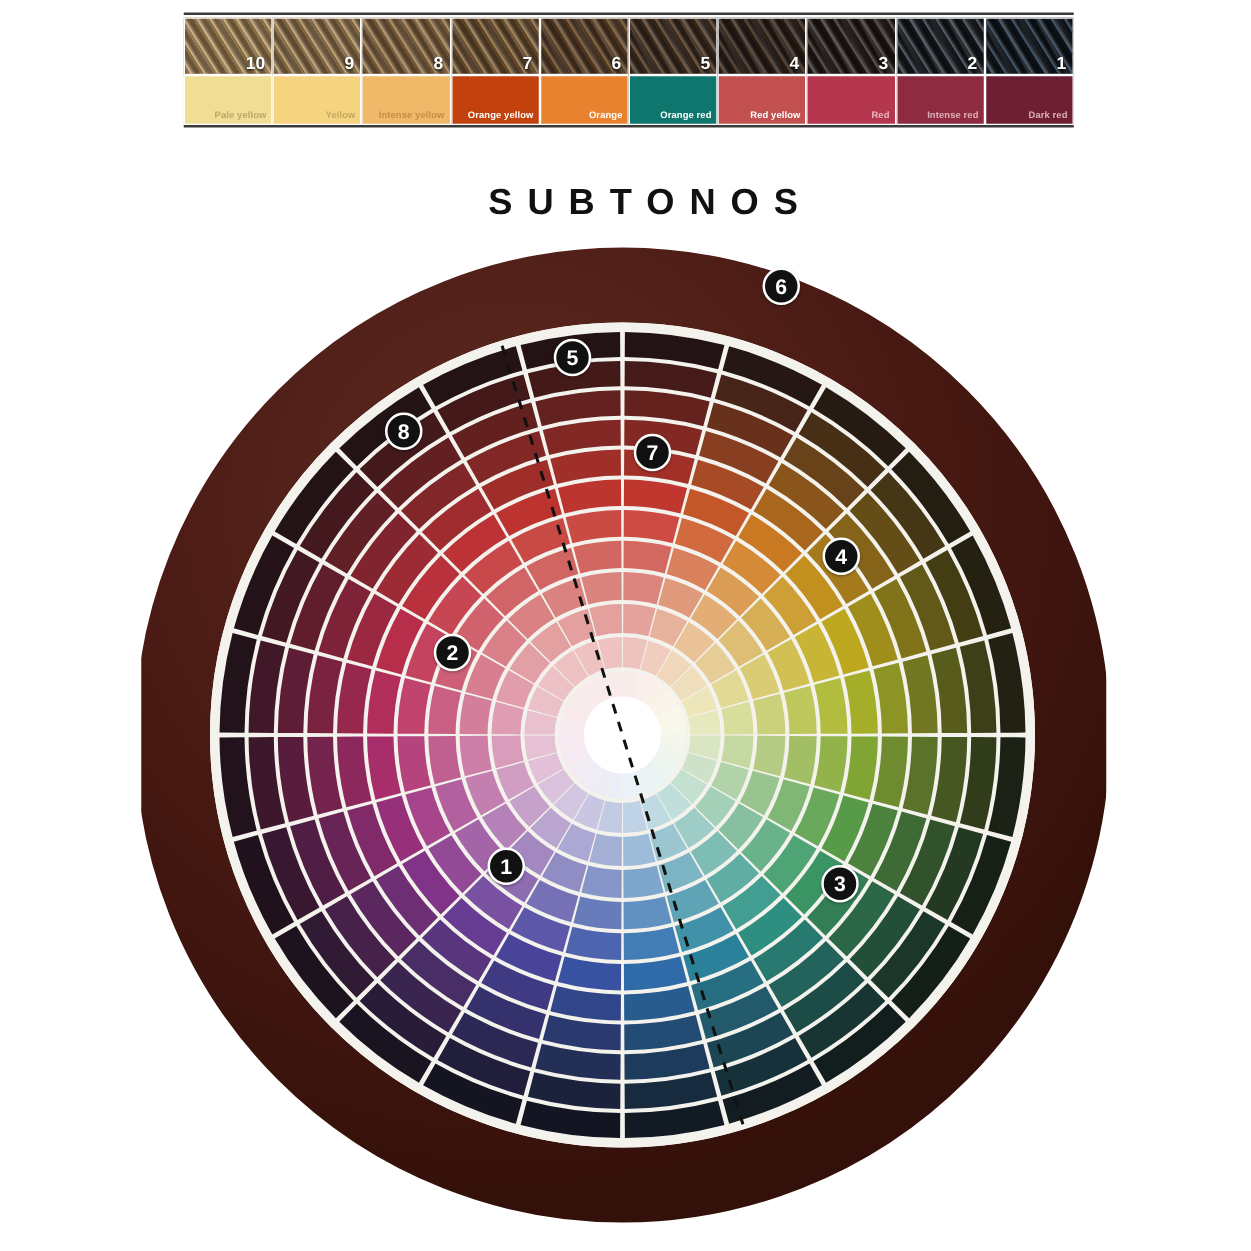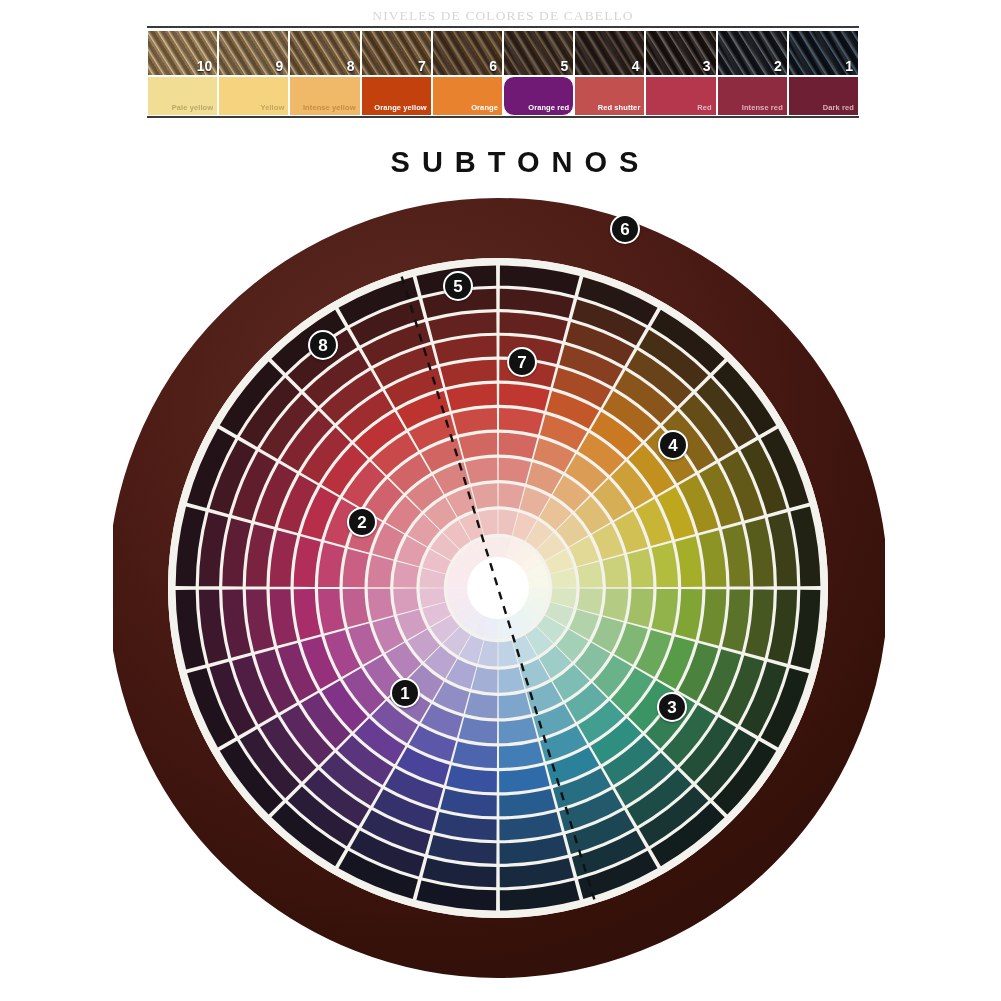--- a/index.html
+++ b/index.html
@@ -138,21 +138,20 @@
     color:rgba(120,125,175,.10);
     font-family:"Liberation Sans", sans-serif;
     pointer-events:none;
     user-select:none;
   }
 </style>
 </head>
 <body>
 
 <div id="levels-panel">
-  <div id="levels-title">NIVELES DE COLORES DE CABELLO</div>
   <div class="rule"></div>
   <div id="swatch-grid">
       <div class="level-col">
         <div class="hair-cell" style="background: rgb(138, 109, 70);">
           <div class="hair-strands" style="background: repeating-linear-gradient(58deg, rgba(0, 0, 0, 0) 0px, rgba(0, 0, 0, 0) 2px, rgb(217, 192, 143) 3px, rgba(255, 255, 255, 0.18) 4px, rgba(0, 0, 0, 0.25) 6px, rgba(0, 0, 0, 0.25) 9px), repeating-linear-gradient(62deg, rgba(255, 255, 255, 0) 0px, rgba(255, 255, 255, 0) 6px, rgba(255, 255, 255, 0.13) 8px, rgba(255, 255, 255, 0) 13px);"></div>
           <span class="level-num">10</span>
         </div>
         <div class="under-cell" style="background: rgb(242, 221, 148);">
           <span class="under-label" style="color: rgb(185, 169, 107);">Pale yellow</span>
         </div>
@@ -191,31 +190,31 @@
         </div>
         <div class="under-cell" style="background: rgb(232, 130, 47);">
           <span class="under-label" style="color: rgb(255, 255, 255); margin-top: 20px;">Orange</span>
         </div>
       </div>
       <div class="level-col">
         <div class="hair-cell" style="background: rgb(52, 37, 26);">
           <div class="hair-strands" style="background: repeating-linear-gradient(58deg, rgba(0, 0, 0, 0) 0px, rgba(0, 0, 0, 0) 2px, rgb(122, 94, 60) 3px, rgba(255, 255, 255, 0.18) 4px, rgba(0, 0, 0, 0.25) 6px, rgba(0, 0, 0, 0.25) 9px), repeating-linear-gradient(62deg, rgba(255, 255, 255, 0) 0px, rgba(255, 255, 255, 0) 6px, rgba(255, 255, 255, 0.13) 8px, rgba(255, 255, 255, 0) 13px);"></div>
           <span class="level-num">5</span>
         </div>
-        <div class="under-cell" style="background: #701a75; border-radius: 11px;">
+        <div class="under-cell" style="background: #0f766e;">
           <span class="under-label" style="color: rgb(255, 255, 255);">Orange red</span>
         </div>
       </div>
       <div class="level-col">
         <div class="hair-cell" style="background: rgb(36, 26, 20);">
           <div class="hair-strands" style="background: repeating-linear-gradient(58deg, rgba(0, 0, 0, 0) 0px, rgba(0, 0, 0, 0) 2px, rgb(93, 70, 50) 3px, rgba(255, 255, 255, 0.18) 4px, rgba(0, 0, 0, 0.25) 6px, rgba(0, 0, 0, 0.25) 9px), repeating-linear-gradient(62deg, rgba(255, 255, 255, 0) 0px, rgba(255, 255, 255, 0) 6px, rgba(255, 255, 255, 0.13) 8px, rgba(255, 255, 255, 0) 13px);"></div>
           <span class="level-num">4</span>
         </div>
         <div class="under-cell" style="background: rgb(194, 80, 79);">
-          <span class="under-label" style="color: rgb(255, 255, 255);">Red shutter</span>
+          <span class="under-label" style="color: rgb(255, 255, 255);">Red yellow</span>
         </div>
       </div>
       <div class="level-col">
         <div class="hair-cell" style="background: rgb(25, 18, 15);">
           <div class="hair-strands" style="background: repeating-linear-gradient(58deg, rgba(0, 0, 0, 0) 0px, rgba(0, 0, 0, 0) 2px, rgb(109, 98, 92) 3px, rgba(255, 255, 255, 0.18) 4px, rgba(0, 0, 0, 0.25) 6px, rgba(0, 0, 0, 0.25) 9px), repeating-linear-gradient(62deg, rgba(255, 255, 255, 0) 0px, rgba(255, 255, 255, 0) 6px, rgba(255, 255, 255, 0.13) 8px, rgba(255, 255, 255, 0) 13px);"></div>
           <span class="level-num">3</span>
         </div>
         <div class="under-cell" style="background: rgb(181, 55, 77);">
           <span class="under-label" style="color: rgb(232, 183, 191);">Red</span>
         </div>

